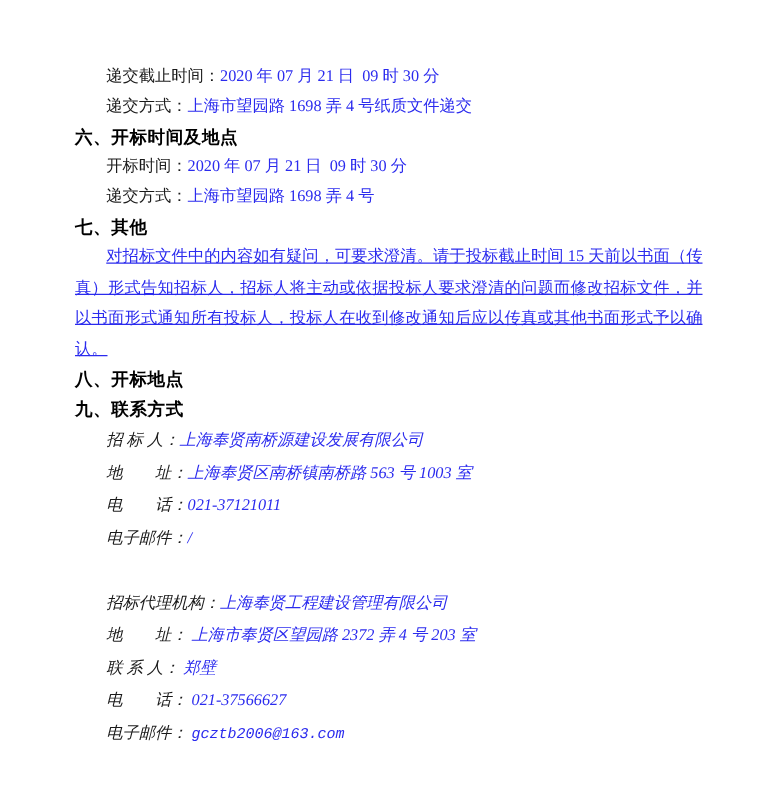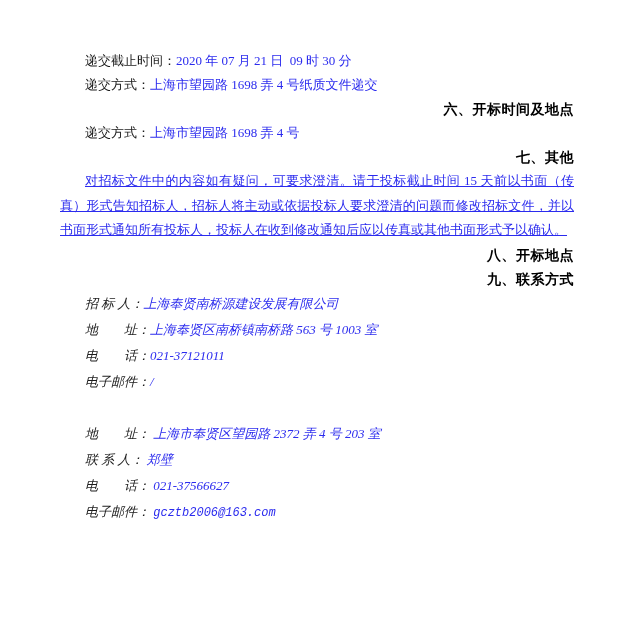--- a/index.html
+++ b/index.html
@@ -7,40 +7,39 @@
     padding: 0;
     background: #ffffff;
     width: 622px;
     height: 638px;
     overflow: hidden;
   }
   .page {
     box-sizing: border-box;
     width: 622px;
     height: 472px;
-    padding: 49px 48px 0 60px;
+    padding: 49px 60px 0 60px;
     font-family: "Liberation Serif", "DejaVu Serif", serif;
     font-size: 13px;
     color: #1a1a1a;
   }
   .row {
     line-height: 24px;
     white-space: pre-wrap;
   }
   .row.indent {
     padding-left: 25px;
   }
   .heading {
     line-height: 24px;
     font-family: "Liberation Sans", "DejaVu Sans", sans-serif;
     font-weight: bold;
     font-size: 14px;
     color: #000000;
     letter-spacing: 0.5px;
-    text-align: right;
   }
   .para {
     line-height: 24.5px;
     text-align: justify;
     text-indent: 25px;
     color: #2b2bee;
     text-decoration: underline;
   }
   .val {
     color: #2b2bee;
@@ -64,39 +63,41 @@
 <body>
 
 <div class="page">
 
   <div class="row indent"><span class="label">递交截止时间：</span><span class="val">2020 年 07 月 21 日  09 时 30 分</span></div>
 
   <div class="row indent"><span class="label">递交方式：</span><span class="val">上海市望园路 1698 弄 4 号纸质文件递交</span></div>
 
   <div class="heading">六、开标时间及地点</div>
 
+  <div class="row indent"><span class="label">开标时间：</span><span class="val">2020 年 07 月 21 日  09 时 30 分</span></div>
 
   <div class="row indent"><span class="label">递交方式：</span><span class="val">上海市望园路 1698 弄 4 号</span></div>
 
   <div class="heading">七、其他</div>
 
   <div class="para">对招标文件中的内容如有疑问，可要求澄清。请于投标截止时间 15 天前以书面（传真）形式告知招标人，招标人将主动或依据投标人要求澄清的问题而修改招标文件，并以书面形式通知所有投标人，投标人在收到修改通知后应以传真或其他书面形式予以确认。</div>
 
   <div class="heading">八、开标地点</div>
 
 
   <div class="heading">九、联系方式</div>
 
   <div class="contact">
     <div class="row indent"><span class="label">招 标 人：</span><span class="val">上海奉贤南桥源建设发展有限公司</span></div>
     <div class="row indent"><span class="label">地　　址：</span><span class="val">上海奉贤区南桥镇南桥路 563 号 1003 室</span></div>
     <div class="row indent"><span class="label">电　　话：</span><span class="val">021-37121011</span></div>
     <div class="row indent"><span class="label">电子邮件：</span><span class="val">/</span></div>
 
     <div class="spacer"></div>
 
+    <div class="row indent"><span class="label">招标代理机构：</span><span class="val">上海奉贤工程建设管理有限公司</span></div>
     <div class="row indent"><span class="label">地　　址： </span><span class="val">上海市奉贤区望园路 2372 弄 4 号 203 室</span></div>
     <div class="row indent"><span class="label">联 系 人： </span><span class="val">郑壁</span></div>
     <div class="row indent"><span class="label">电　　话： </span><span class="val">021-37566627</span></div>
     <div class="row indent"><span class="label">电子邮件： </span><span class="val mono">gcztb2006@163.com</span></div>
   </div>
 
 </div>
 
 </body></html>

